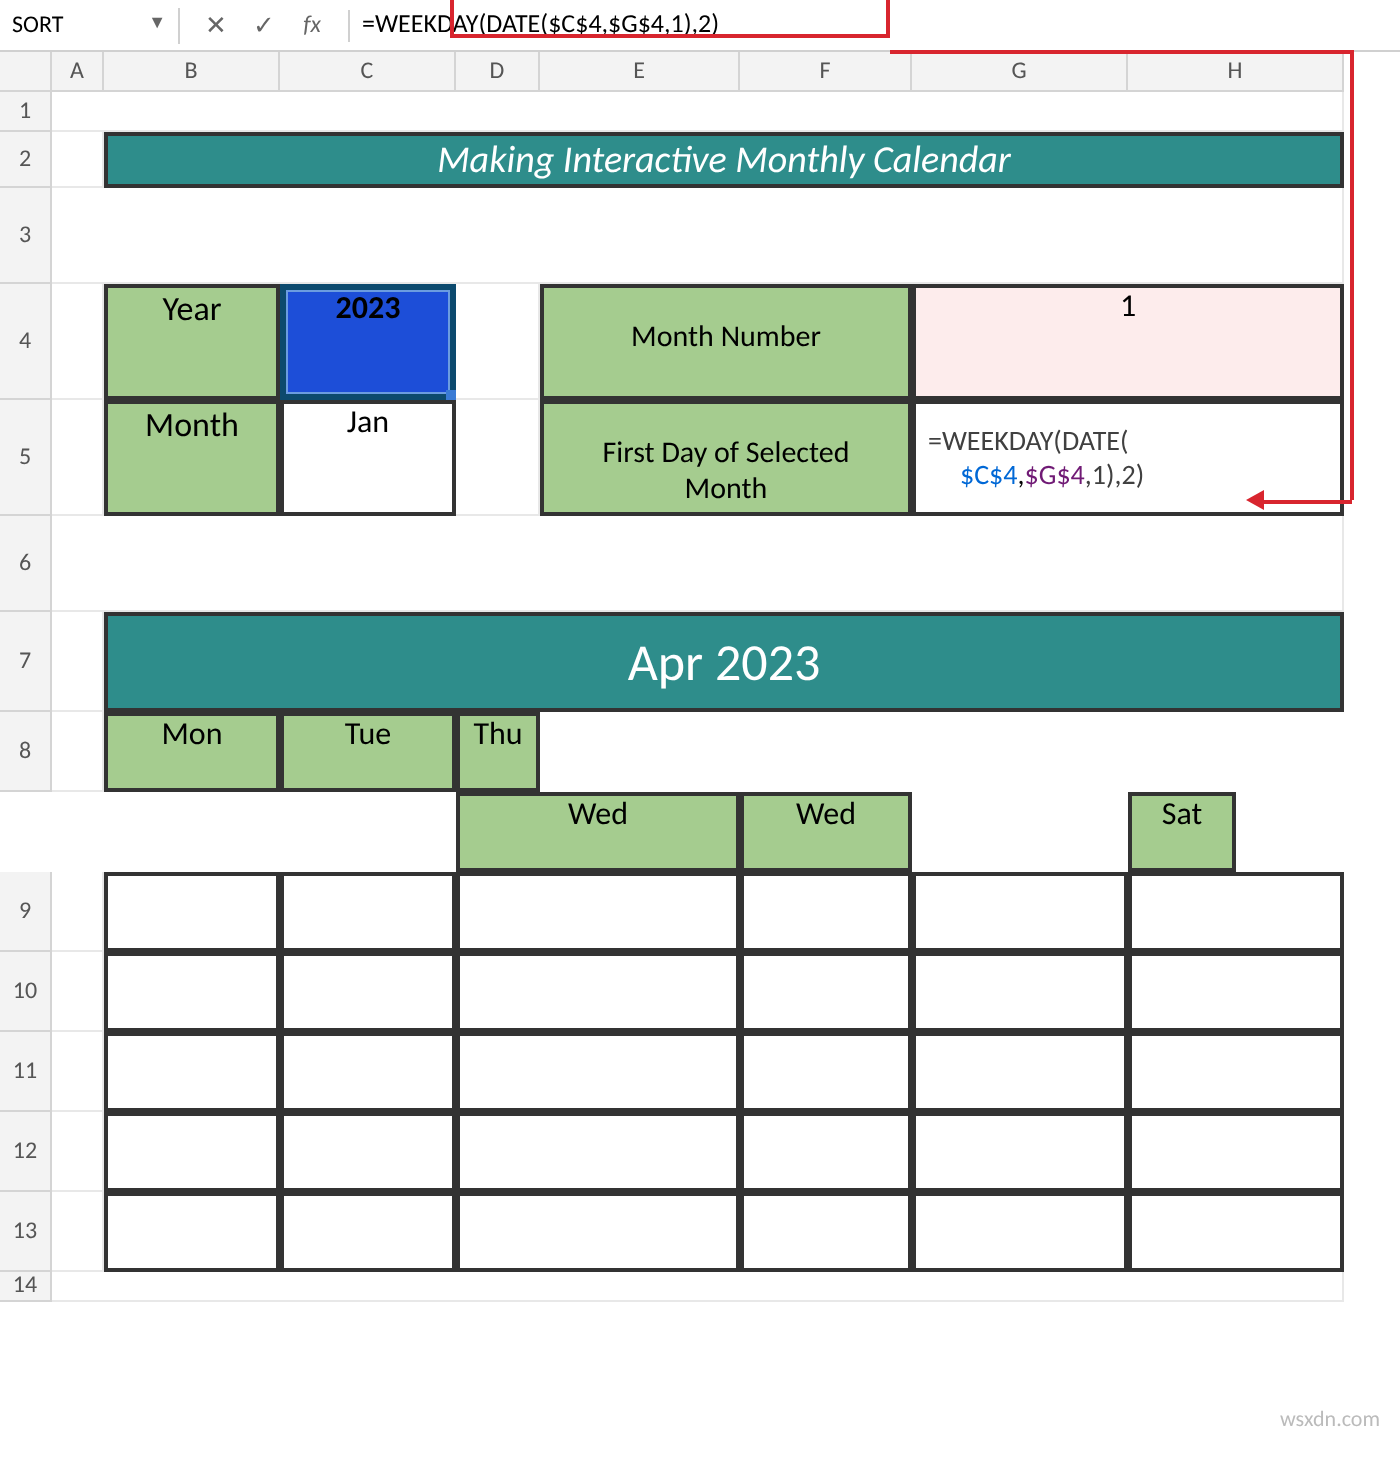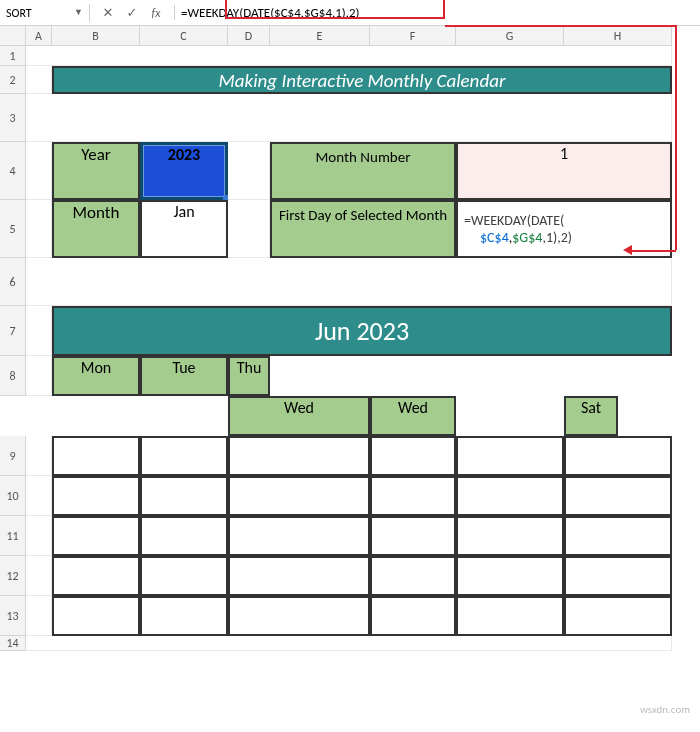--- a/index.html
+++ b/index.html
@@ -23,29 +23,29 @@
     
     .title-banner { grid-column: 3 / 10; grid-row: 3; background: #2e8d8b; color: #fff; font-size: 19px; font-style: italic; display: flex; align-items: center; justify-content: center; border: 2px solid #333; }
     
     
     .ym-label { background: #a5cc8f; font-size: 17px; border: 2px solid #333; }
     .ym-val { background: #fff; font-size: 16px; border: 2px solid #333; }
     .ym-val.sel { background: #1d4ed8; border: 3px solid #0c4a6e; box-shadow: inset 0 0 0 1px #6b9ce0; font-weight: bold; }
     .ym-val.sel::after { content: ''; position: absolute; width: 5px; height: 5px; background: #3a7bd5; bottom: -3px; right: -3px; }
     
     
-    .mn-label { background: #a5cc8f; font-size: 15px; border: 2px solid #333; text-align: center; padding: 4px; }
+    .mn-label { background: #a5cc8f; font-size: 15px; border: 2px solid #333; text-align: center; padding: 16px; }
     .mn-val { background: #fff; font-size: 16px; border: 2px solid #333; }
     .mn-val.hl { background: #fdecec; }
     
     
     .formula-cell { background: #fff; border: 2px solid #333; font-size: 14px; padding: 4px 6px; text-align: left; align-items: flex-start; flex-direction: column; justify-content: center; line-height: 1.25; }
     .formula-cell .fn { color: #404040; }
     .formula-cell .ref1 { color: #0068d6; margin-left: 16px; }
-    .formula-cell .ref2 { color: #15803d; }
+    .formula-cell .ref2 { color: #701a75; }
     
     
     .cal-title { grid-column: 3 / 10; grid-row: 8; background: #2e8d8b; color: #fff; font-size: 26px; display: flex; align-items: center; justify-content: center; border: 2px solid #333; }
     
     
     .dayhdr { background: #a5cc8f; font-size: 16px; border: 2px solid #333; }
     
     
     .calcell { background: #fff; border: 2px solid #333; }
     .arrow-head { position: absolute; width: 0; height: 0; pointer-events: none; }
@@ -134,21 +134,21 @@
       <span class="ref1">$C$4</span><span>,</span><span class="ref2">$G$4</span><span class="fn">,1),2)</span>
     </div>
   </div>
 
   <div class="rowhdr">6</div>
   <div class="cell" style="grid-column:2/10"></div>
 
   <div class="rowhdr">7</div>
   <div class="cell"></div>
   <div class="cal-title">
-      <span>Jun 2023</span>
+      <span>Apr 2023</span>
     </div>
 
   <div class="rowhdr">8</div>
   <div class="cell"></div>
   <div class="cell dayhdr">Mon</div>
   <div class="cell dayhdr">Tue</div>
   <div class="cell dayhdr">Thu</div>
   <div class="cell dayhdr" style="grid-column:5/7">Wed</div>
   <div class="cell dayhdr">Wed</div>
   <div class="cell dayhdr" style="grid-column:9/10;width:54px">Sat</div>

